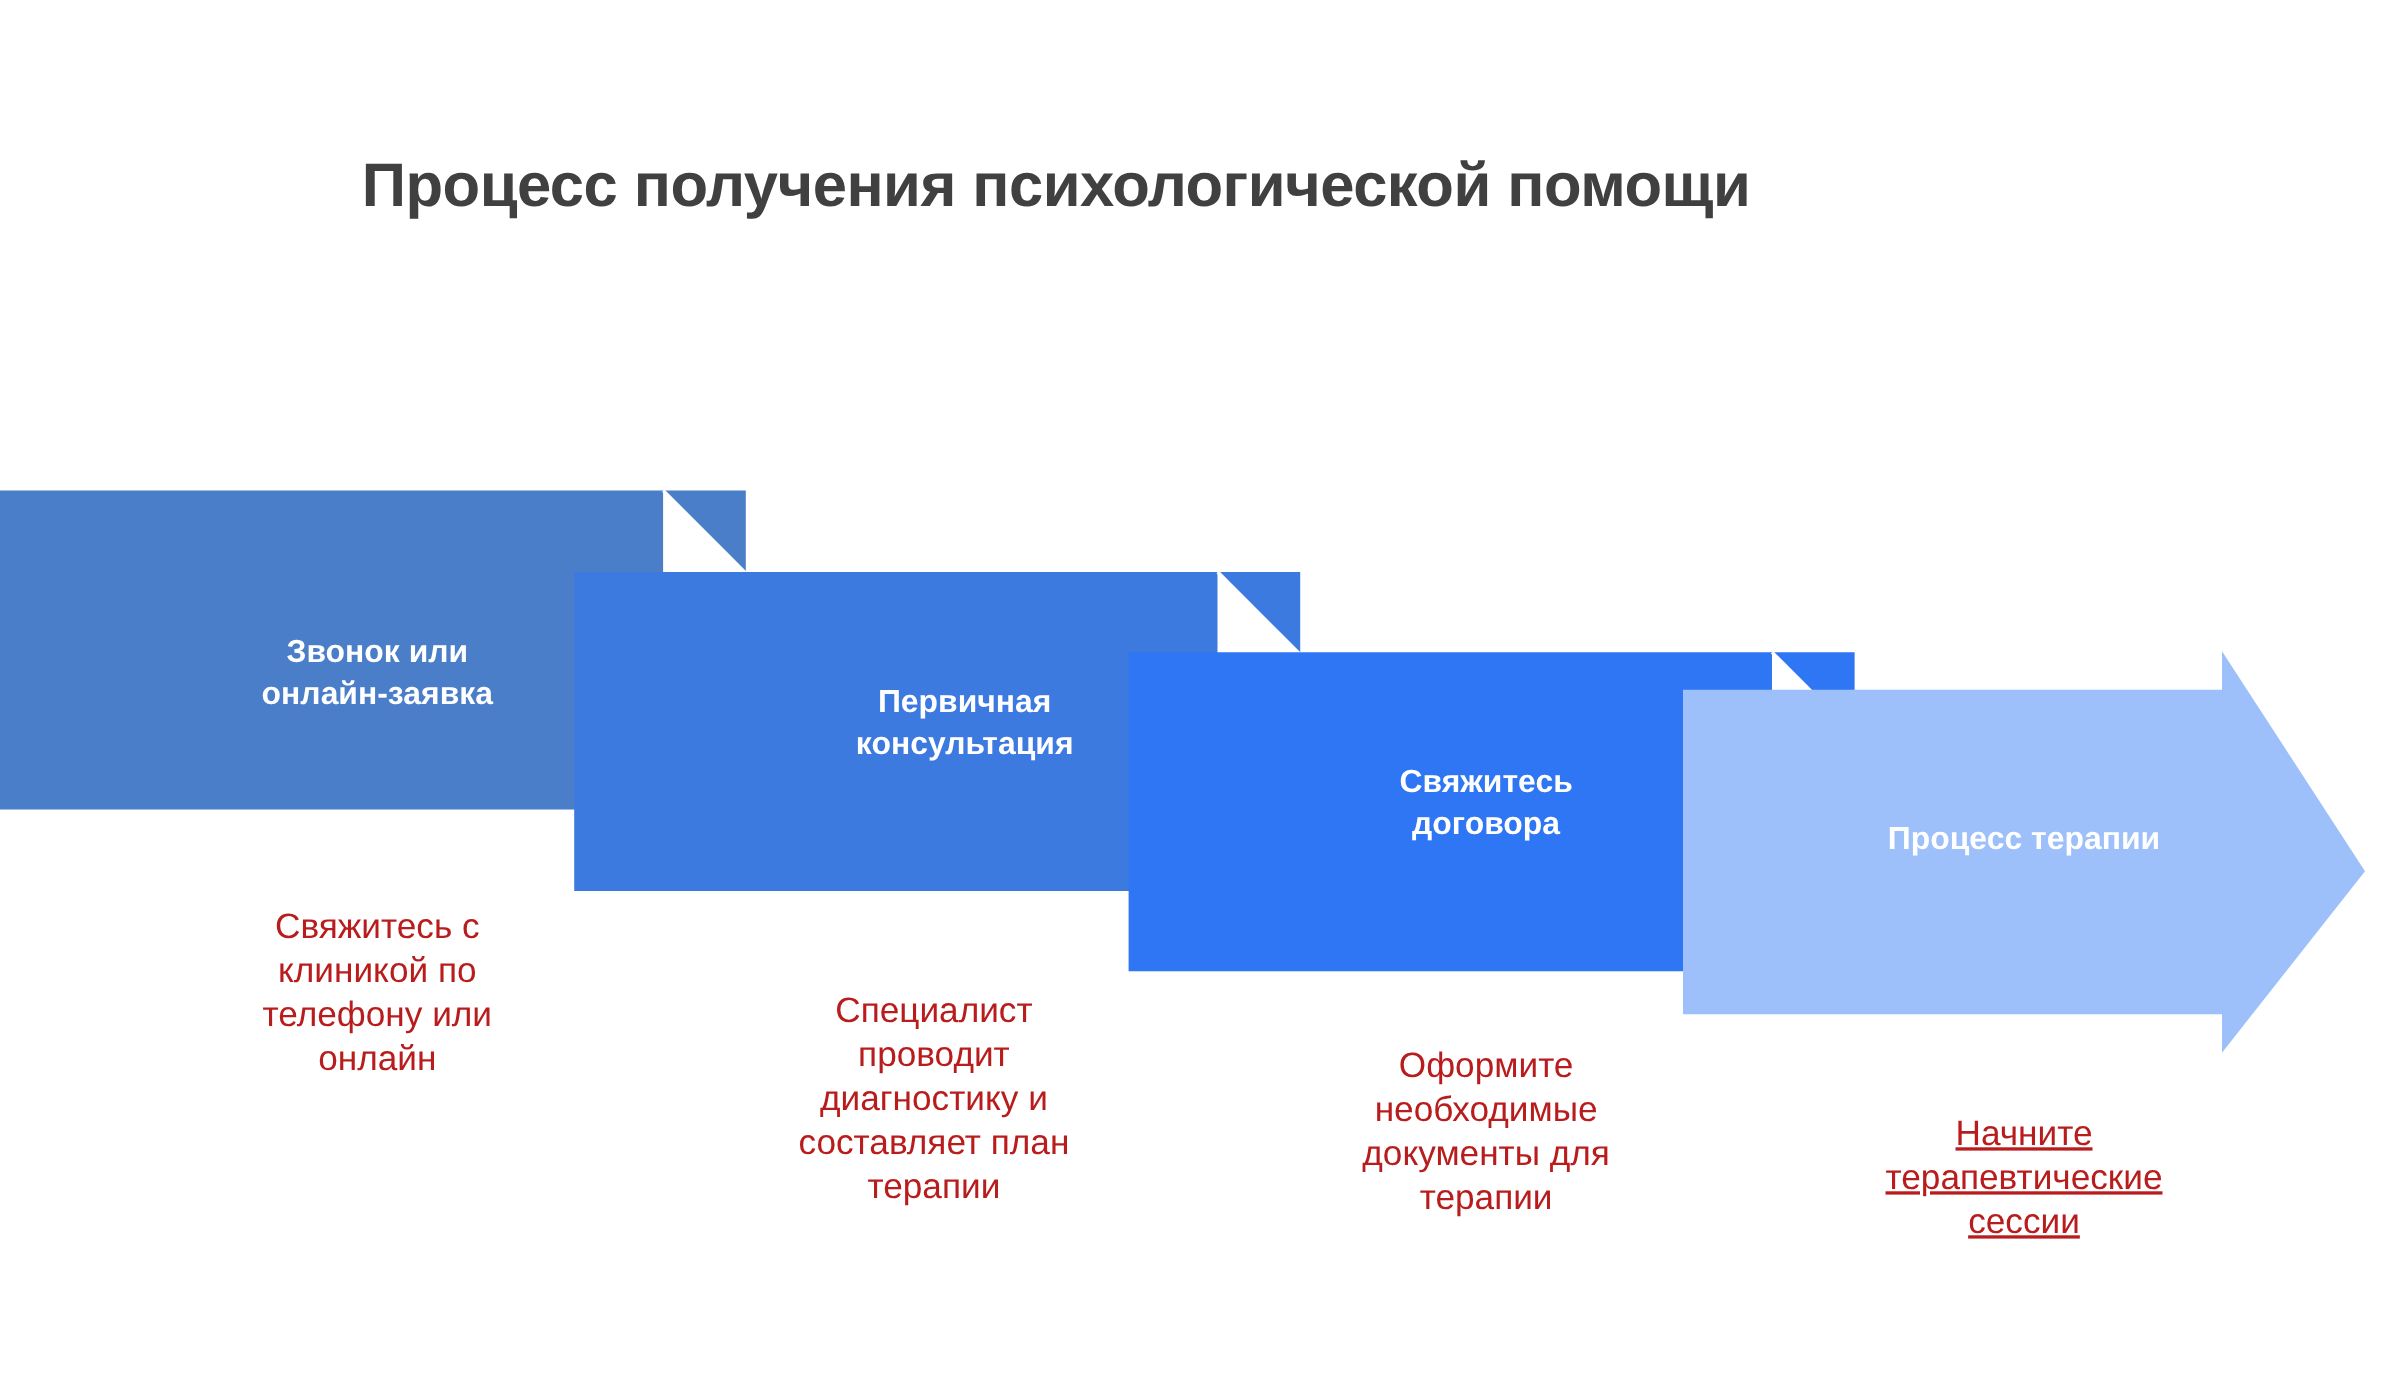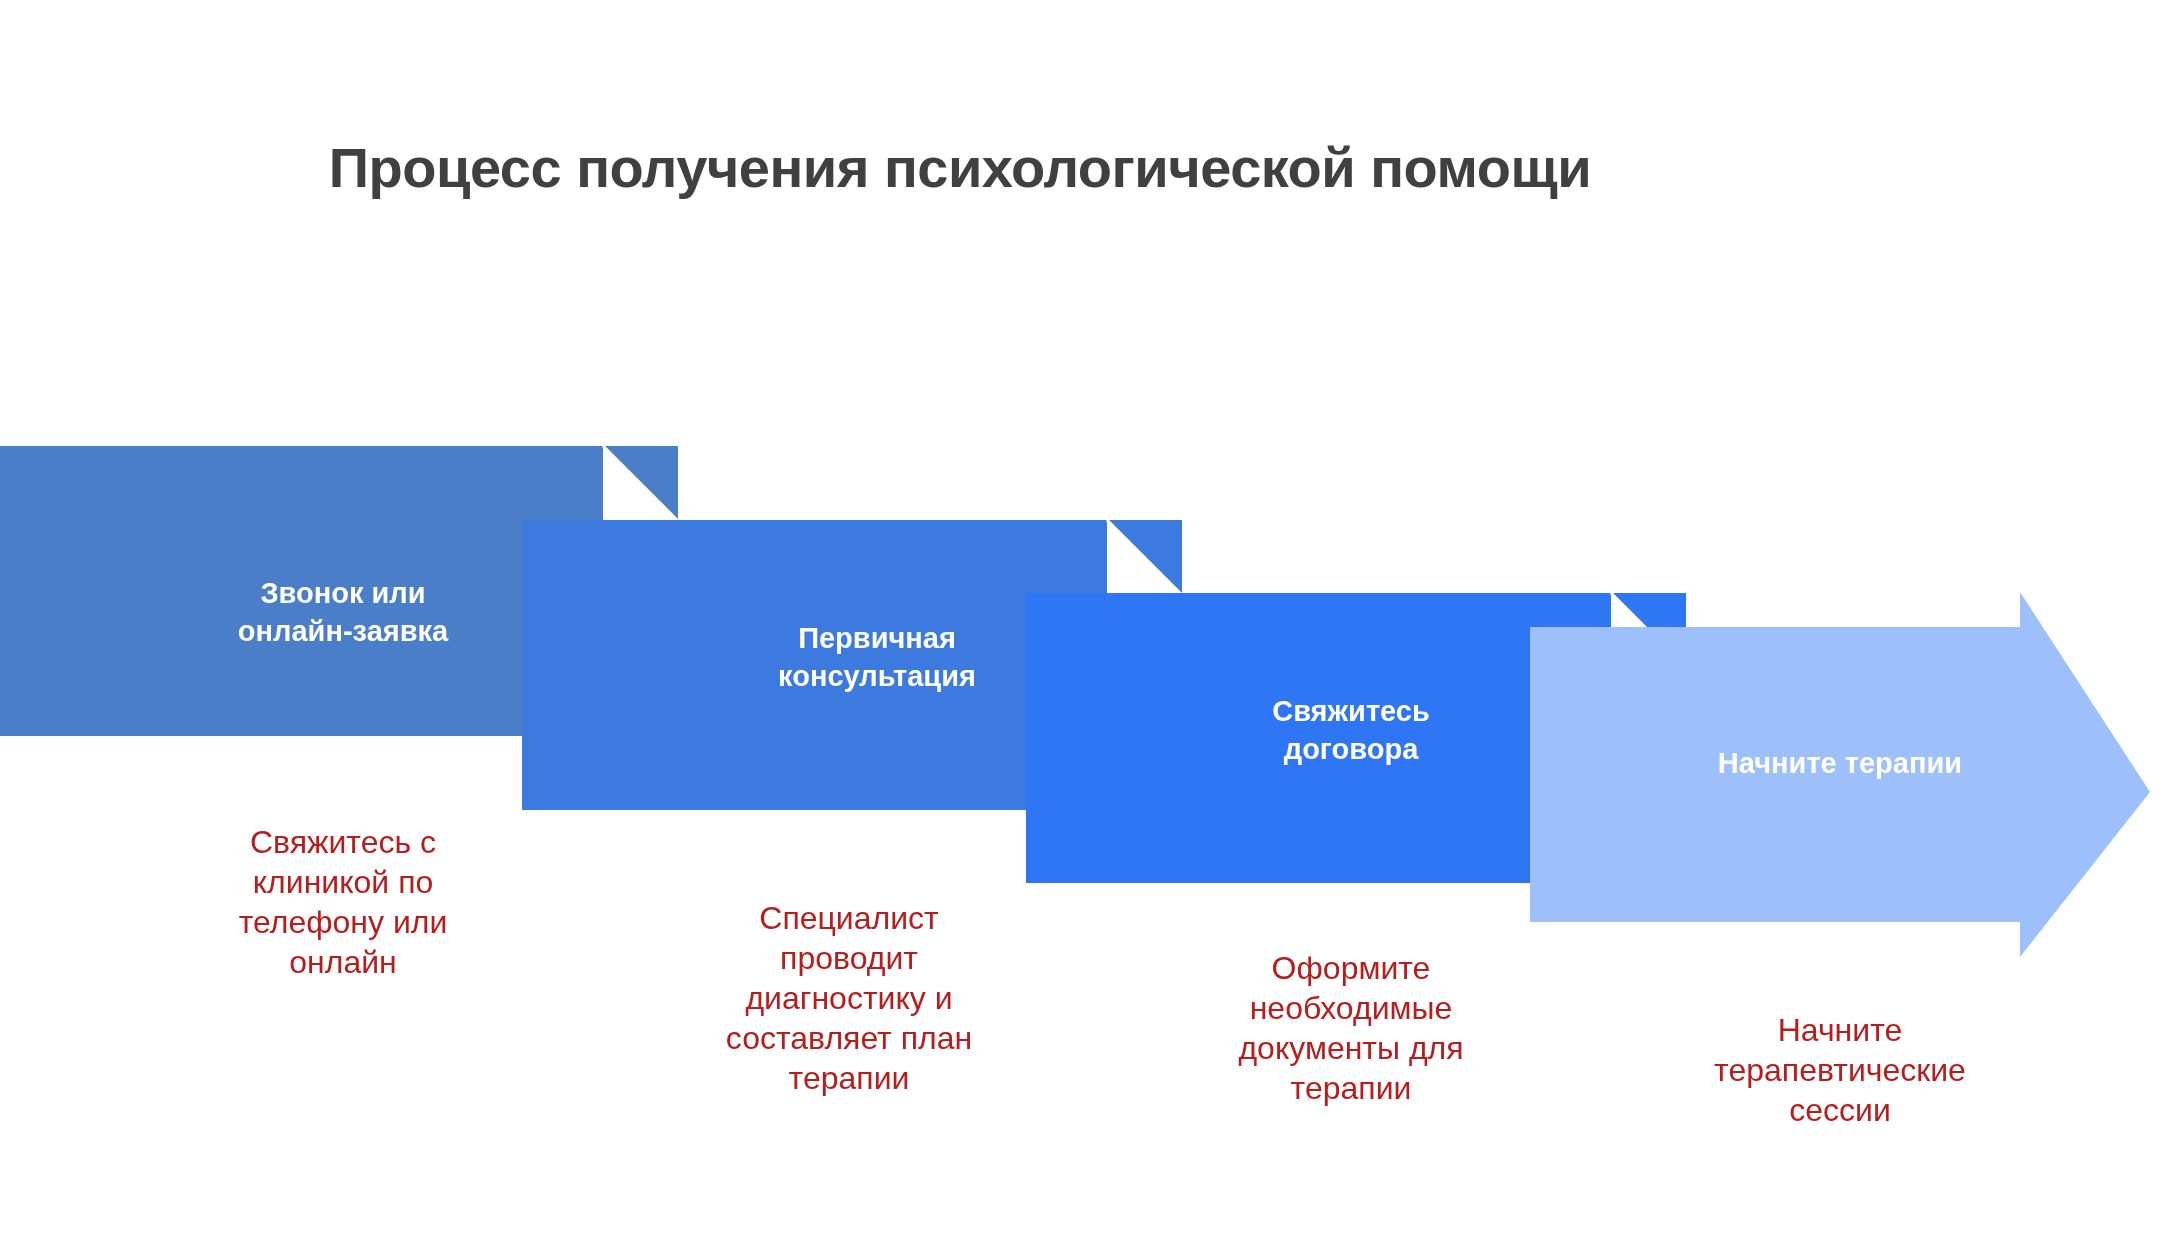--- a/index.html
+++ b/index.html
@@ -80,21 +80,21 @@
   #stage-2 .stage-desc  { left: -8px; top: 378px; width: 670px; }
 
   
   #stage-3 { left: 1026px; top: 593px; }
   #stage-3 .stage-label { left: 0; top: 100px; width: 650px; }
   #stage-3 .stage-desc  { left: -10px; top: 355px; width: 670px; }
 
   
   #stage-4 { left: 1530px; top: 627px; }
   #stage-4 .stage-label { left: 0; top: 118px; width: 620px; }
-  #stage-4 .stage-desc  { left: 0px; top: 383px; width: 620px; }
+  #stage-4 .stage-desc  { left: 0px; top: 383px; width: 620px; text-decoration: underline; }
 </style>
 </head>
 <body>
 
 <div id="page-title">Процесс получения психологической помощи</div>
 
 <div id="process-diagram">
 
   <div class="stage" id="stage-1">
     <div class="stage-shape">
@@ -144,19 +144,19 @@
 документы для
 терапии</div>
   </div>
 
   <div class="stage" id="stage-4">
     <div class="stage-shape">
       <svg width="620" height="330" viewBox="0 0 620 330">
         <path d="M 0 0 L 490 0 L 490 -35 L 620 165 L 490 330 L 490 295 L 0 295 Z" fill="#9dc0fb"></path>
       </svg>
     </div>
-    <div class="stage-label">Начните терапии</div>
+    <div class="stage-label">Процесс терапии</div>
     <div class="stage-desc">Начните
 терапевтические
 сессии</div>
   </div>
 
 </div>
 
 </body></html>

